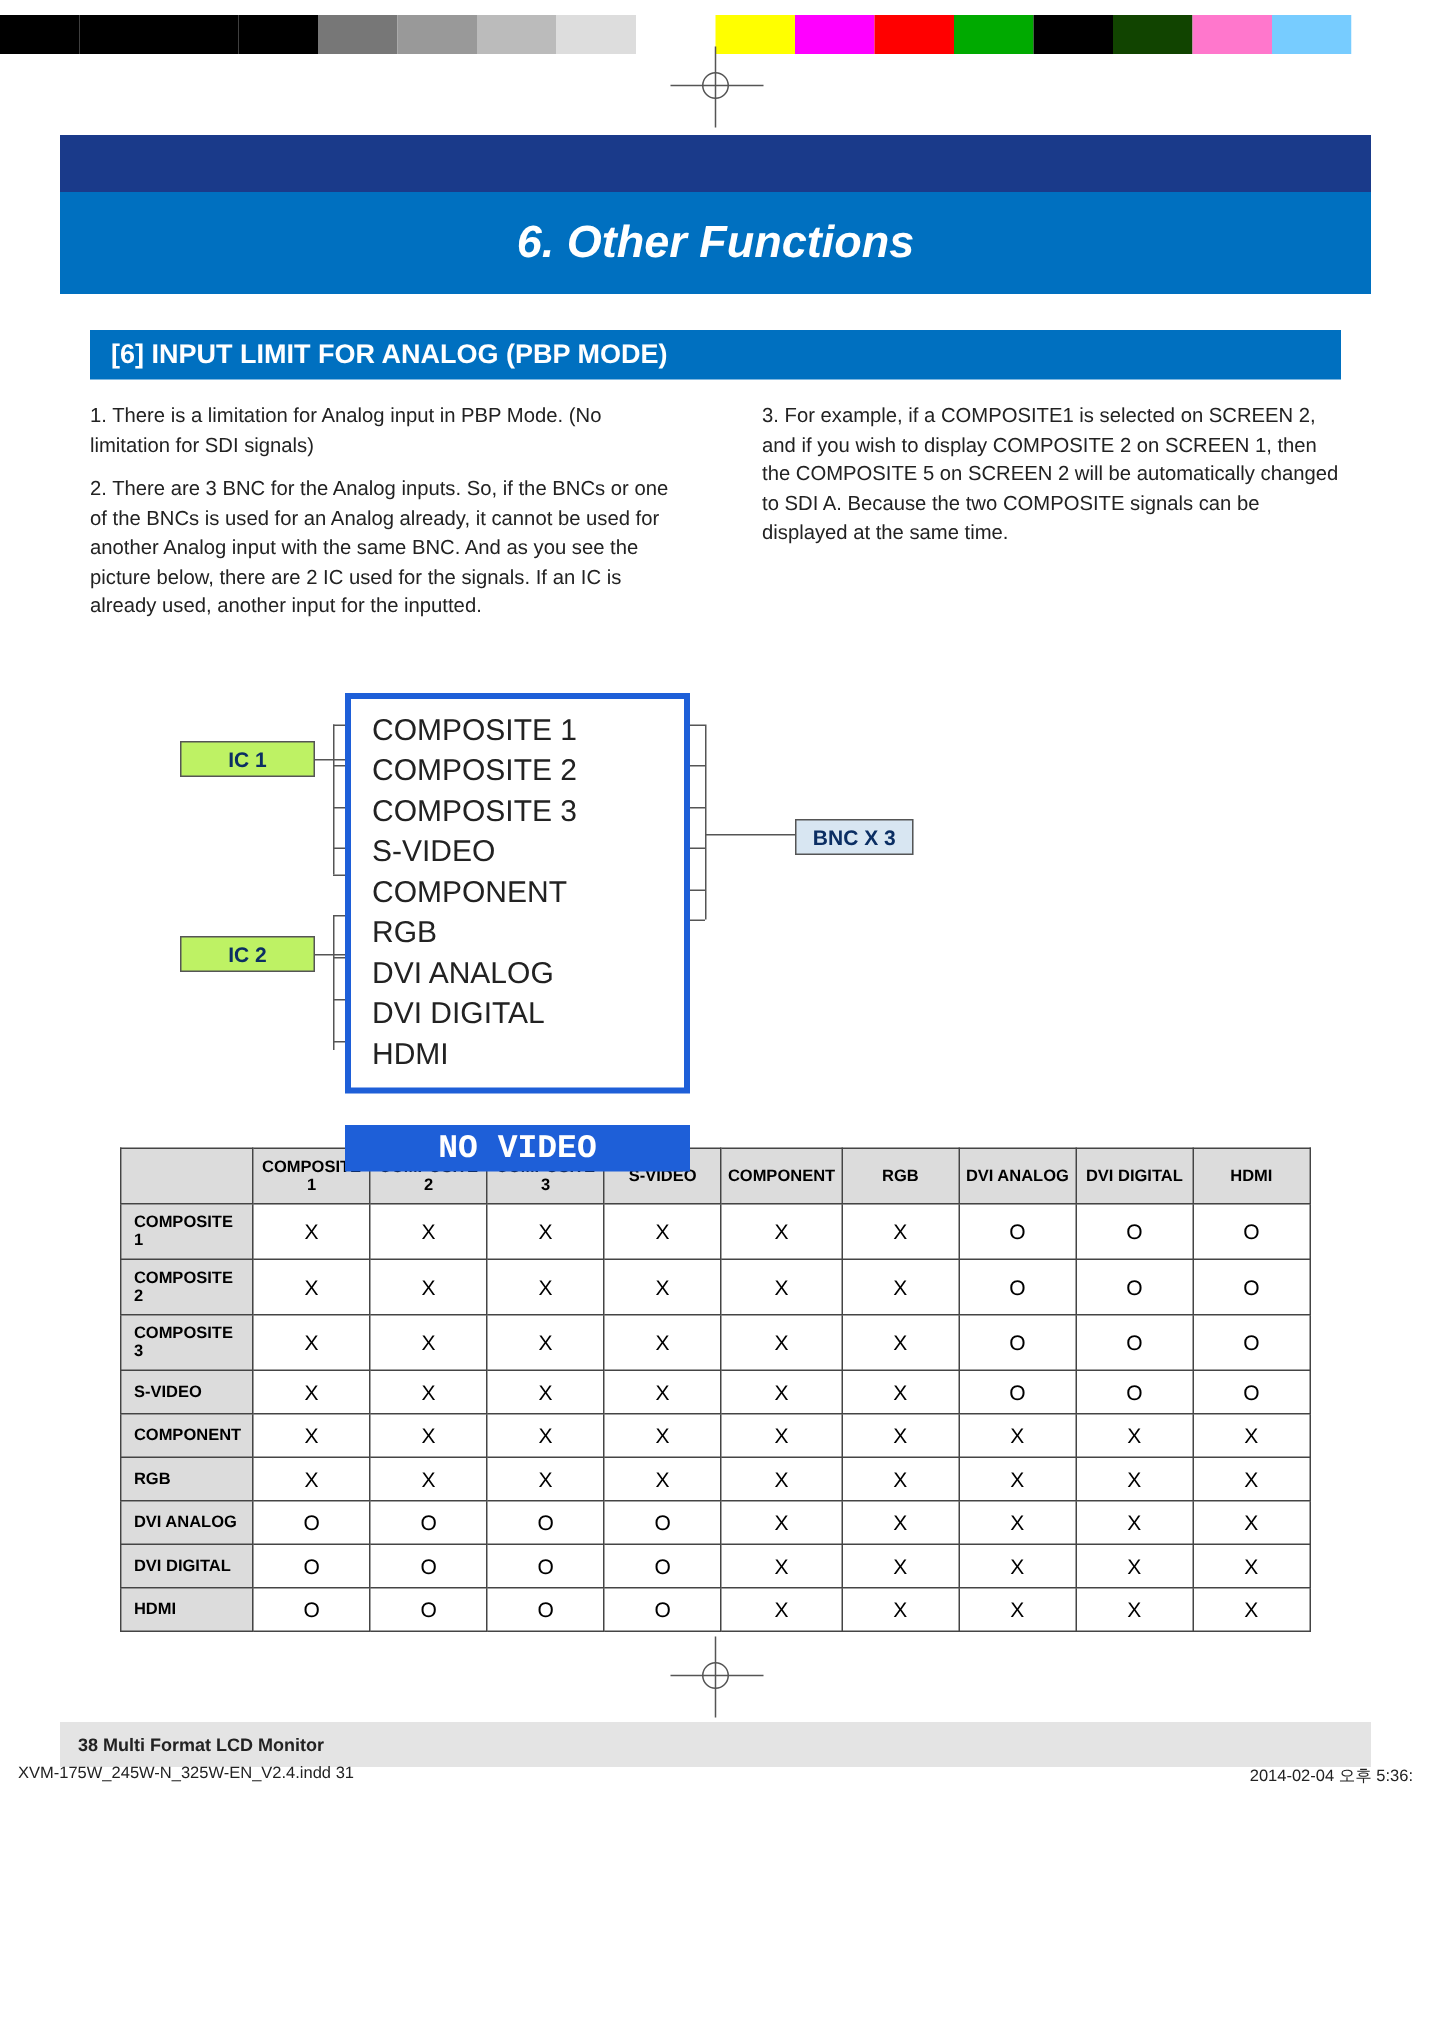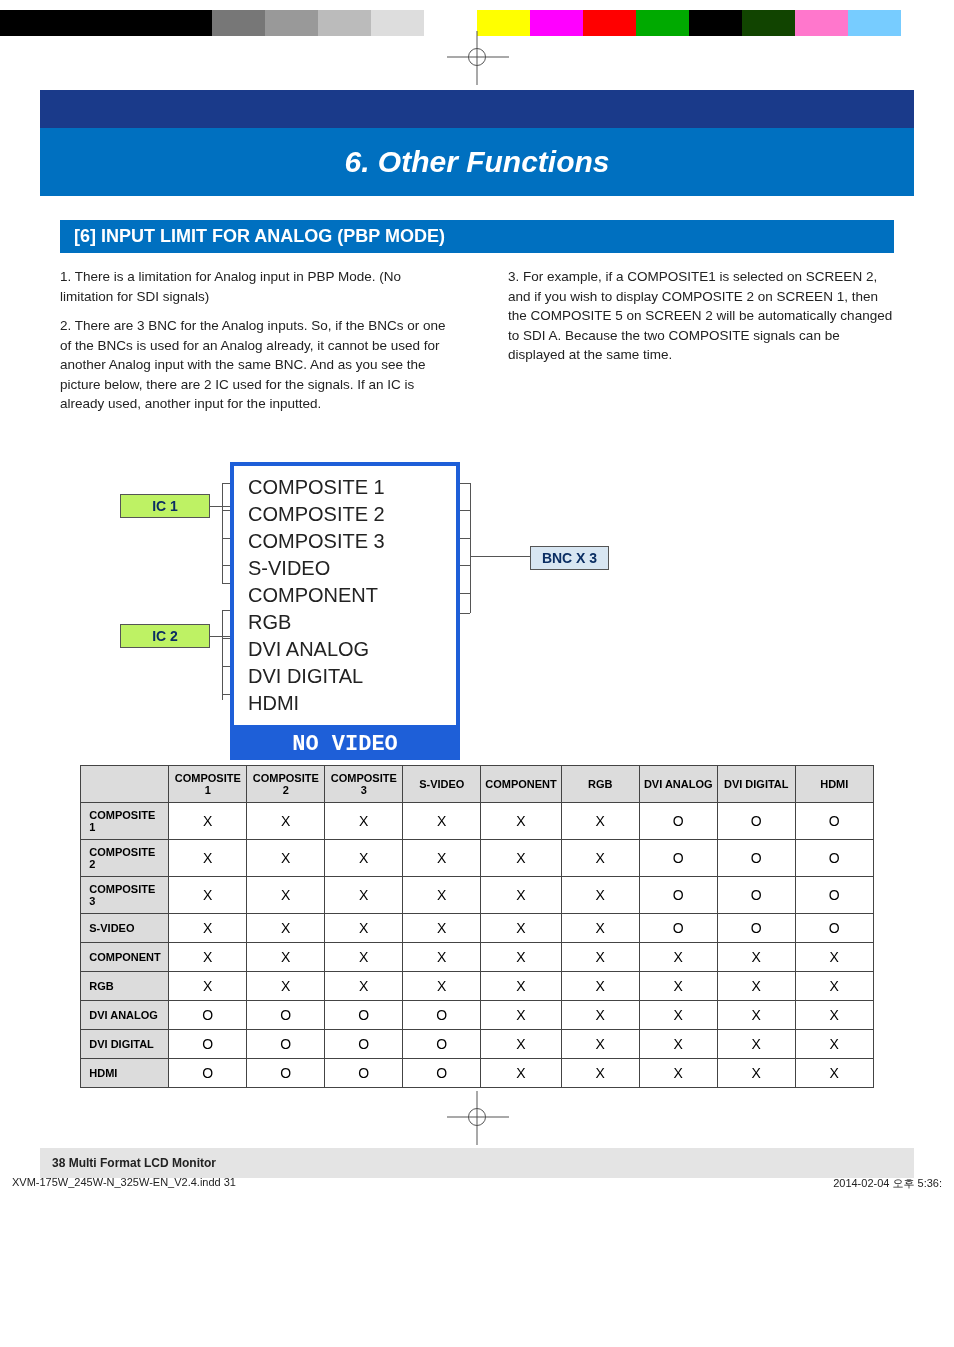--- a/index.html
+++ b/index.html
@@ -35,21 +35,21 @@
   .ic1 { top:56px; }
   .ic2 { top:186px; }
   .signal-box {
     position:absolute; left:170px; top:24px; width:230px;
     border:4px solid #1e5fd8; background:#fff; padding:8px 14px;
     font-size:20px; color:#222; line-height:1.35em;
     box-shadow: 0 0 0 2px #fff inset;
   }
   .signal-box div { white-space:nowrap; }
   .no-video {
-    position:absolute; left:170px; top:291px; width:230px;
+    position:absolute; left:170px; top:312px; width:230px;
     background:#1e5fd8; color:#fff; text-align:center;
     font-family:"Courier New",monospace; font-weight:bold; font-size:22px;
     padding:3px 0;
   }
   .bnc-box {
     position:absolute; left:470px; top:108px; width:79px;
     border:1px solid #555; background:#d8e6f2; text-align:center;
     font-weight:bold; font-size:14px; padding:3px 0; color:#0b2e63;
   }
   .wire { position:absolute; background:#555; height:1px; }

